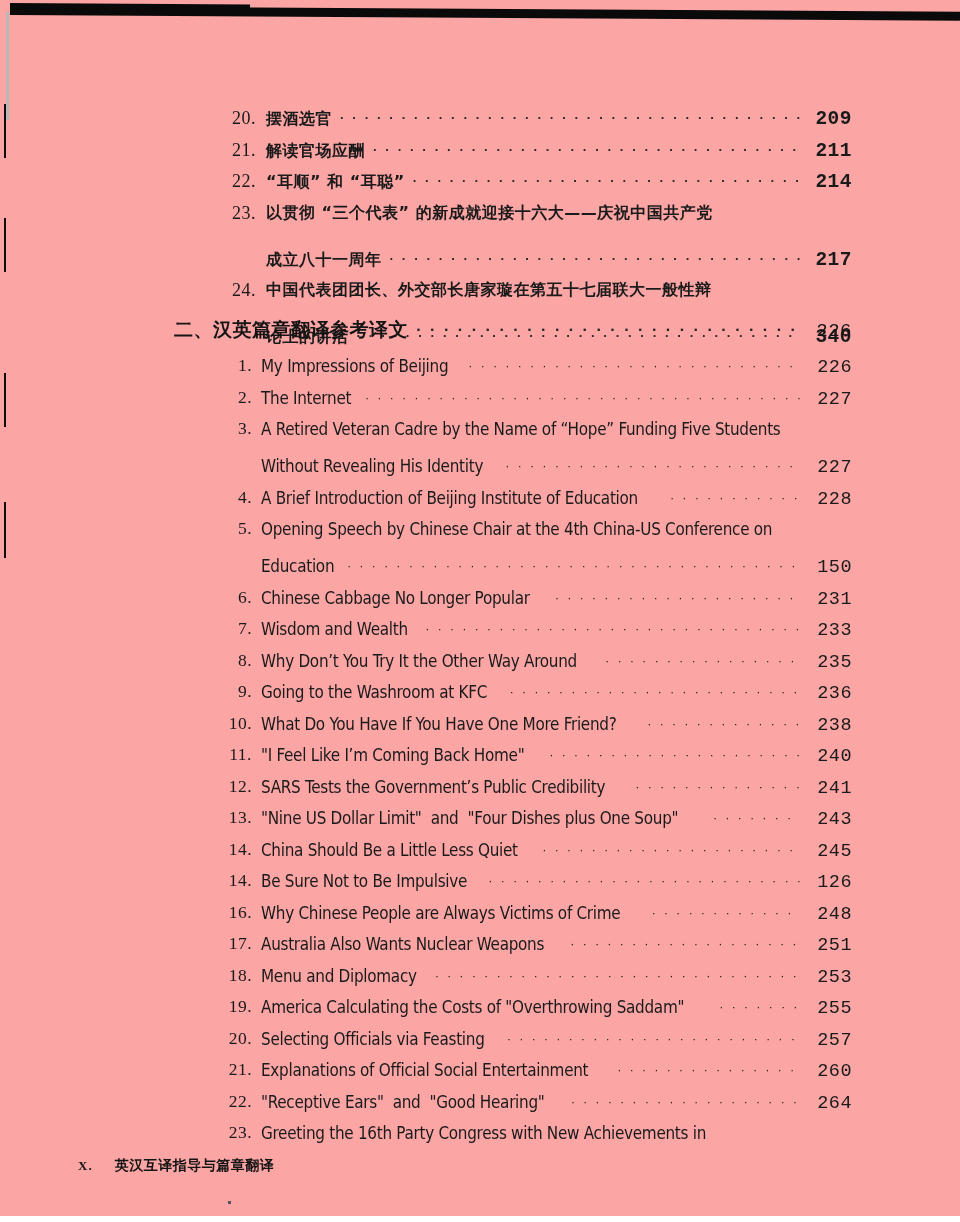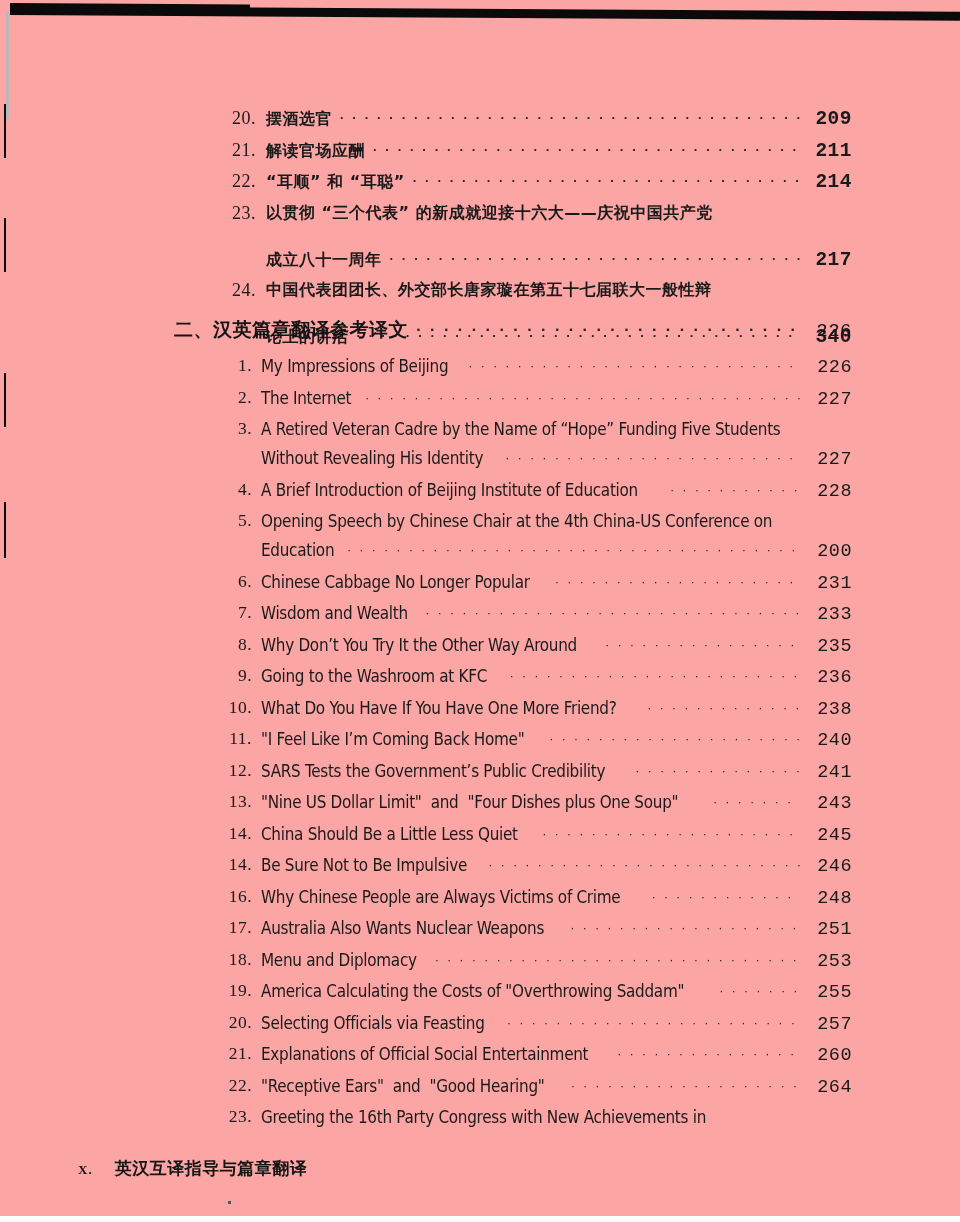--- a/index.html
+++ b/index.html
@@ -181,42 +181,42 @@
     letter-spacing: 0.5px;
   }
   .en-list .title {
     font-family: "DejaVu Sans", sans-serif;
     font-size: 18px;
     letter-spacing: -0.3px;
     font-stretch: condensed;
     transform: scaleX(0.94);
     transform-origin: left center;
   }
-  .en-list .line + .line { margin-top: 8px; }
+  .en-list .line + .line { margin-top: 16px; }
 
   
   .footer {
     position: absolute;
     top: 1157px;
     left: 78px;
     display: flex;
     align-items: baseline;
     color: #141414;
   }
   .footer .folio {
     font-family: "Liberation Serif", serif;
     font-size: 13px;
     font-weight: 700;
     letter-spacing: 1px;
     margin-right: 22px;
   }
   .footer .book-title {
     font-family: "DejaVu Sans", sans-serif;
     font-weight: 700;
-    font-size: 17px;
+    font-size: 14px;
     letter-spacing: 0.5px;
   }
   .footer-dot {
     position: absolute;
     top: 1201px;
     left: 228px;
     width: 3px;
     height: 3px;
     background: #555;
   }
@@ -352,21 +352,21 @@
         <span class="num">5.</span>
         <span class="body-col">
           <span class="line">
             <span class="title">Opening Speech by Chinese Chair at the 4th China-US Conference on</span>
             <span class="leader none">· · · · · · · · · · · · · · · · · · · · · · · · · · · · · · · · · · · · · · · · · · · · · · · · · · · · · · · · · · · · · · · · · · · · · · · · · · · · · · · · · · · · · · · · · </span>
             <span class="page blank"></span>
           </span>
           <span class="line">
             <span class="title">Education</span>
             <span class="leader">· · · · · · · · · · · · · · · · · · · · · · · · · · · · · · · · · · · · · · · · · · · · · · · · · · · · · · · · · · · · · · · · · · · · · · · · · · · · · · · · · · · · · · · · · </span>
-            <span class="page">200</span>
+            <span class="page">150</span>
           </span>
         </span>
       </div>
       <div class="entry">
         <span class="num">6.</span>
         <span class="body-col">
           <span class="line">
             <span class="title">Chinese Cabbage No Longer Popular</span>
             <span class="leader">· · · · · · · · · · · · · · · · · · · · · · · · · · · · · · · · · · · · · · · · · · · · · · · · · · · · · · · · · · · · · · · · · · · · · · · · · · · · · · · · · · · · · · · · · </span>
             <span class="page">231</span>
@@ -452,21 +452,21 @@
             <span class="page">245</span>
           </span>
         </span>
       </div>
       <div class="entry">
         <span class="num">14.</span>
         <span class="body-col">
           <span class="line">
             <span class="title">Be Sure Not to Be Impulsive</span>
             <span class="leader">· · · · · · · · · · · · · · · · · · · · · · · · · · · · · · · · · · · · · · · · · · · · · · · · · · · · · · · · · · · · · · · · · · · · · · · · · · · · · · · · · · · · · · · · · </span>
-            <span class="page">246</span>
+            <span class="page">126</span>
           </span>
         </span>
       </div>
       <div class="entry">
         <span class="num">16.</span>
         <span class="body-col">
           <span class="line">
             <span class="title">Why Chinese People are Always Victims of Crime</span>
             <span class="leader">· · · · · · · · · · · · · · · · · · · · · · · · · · · · · · · · · · · · · · · · · · · · · · · · · · · · · · · · · · · · · · · · · · · · · · · · · · · · · · · · · · · · · · · · · </span>
             <span class="page">248</span>

